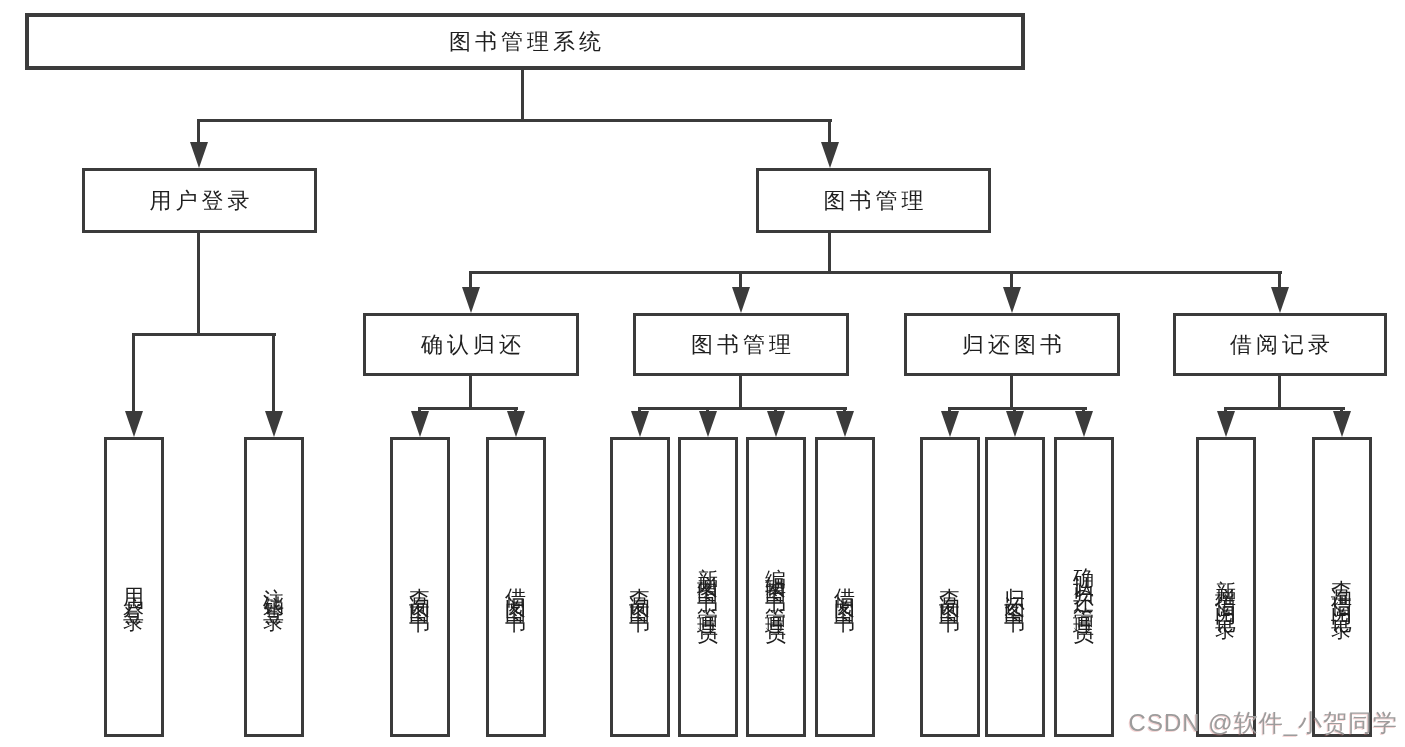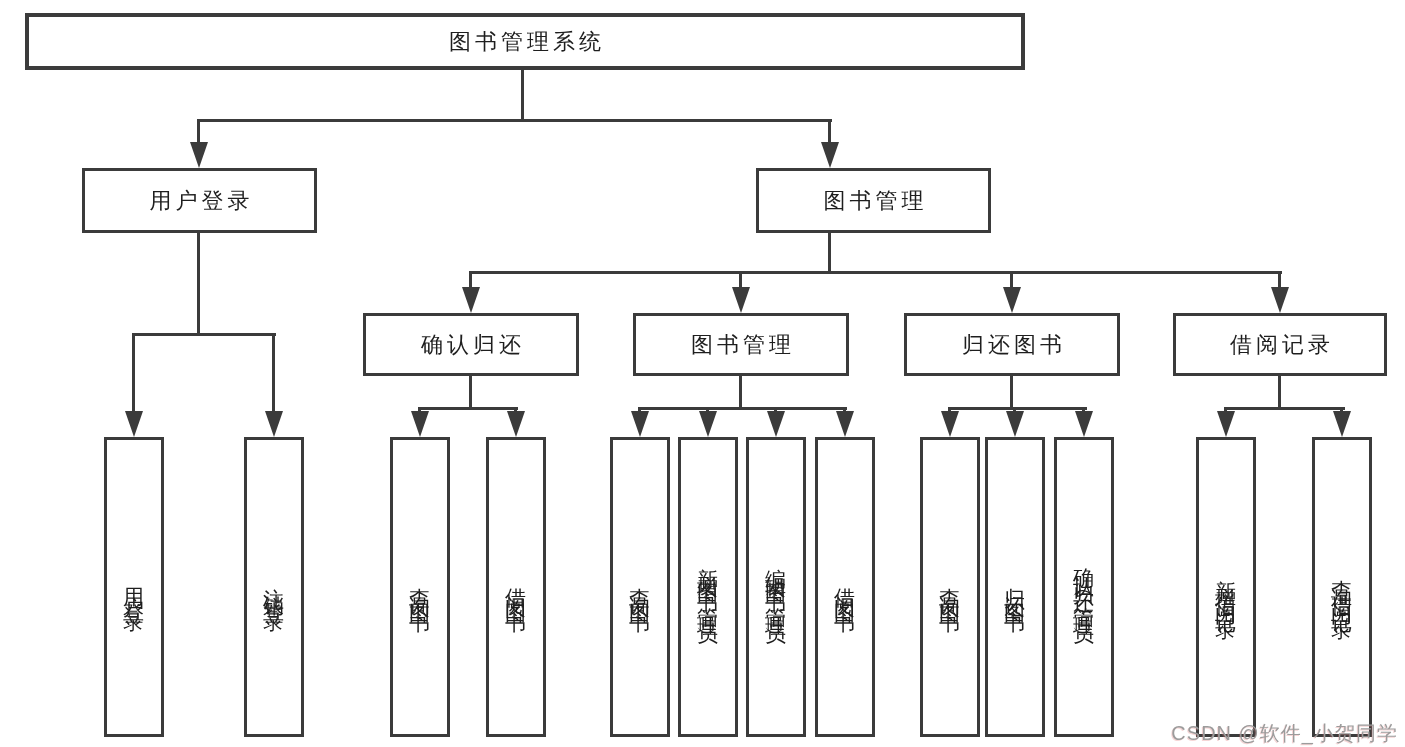--- a/index.html
+++ b/index.html
@@ -46,22 +46,22 @@
     writing-mode:vertical-rl;
     text-orientation:mixed;
     font-size:21px;
     letter-spacing:8px;
     line-height:1;
     color:var(--text);
     white-space:nowrap;
   }
   .watermark{
     position:absolute;
-    right:7px;bottom:0;
-    font-size:20px;
+    right:7px;bottom:8px;
+    font-size:24px;
     letter-spacing:1px;
     color:var(--watermark);
     text-shadow:-1px 1px 0 rgba(225,120,120,0.30);
     z-index:5;
     white-space:nowrap;
   }
 </style>
 </head>
 <body>
 

